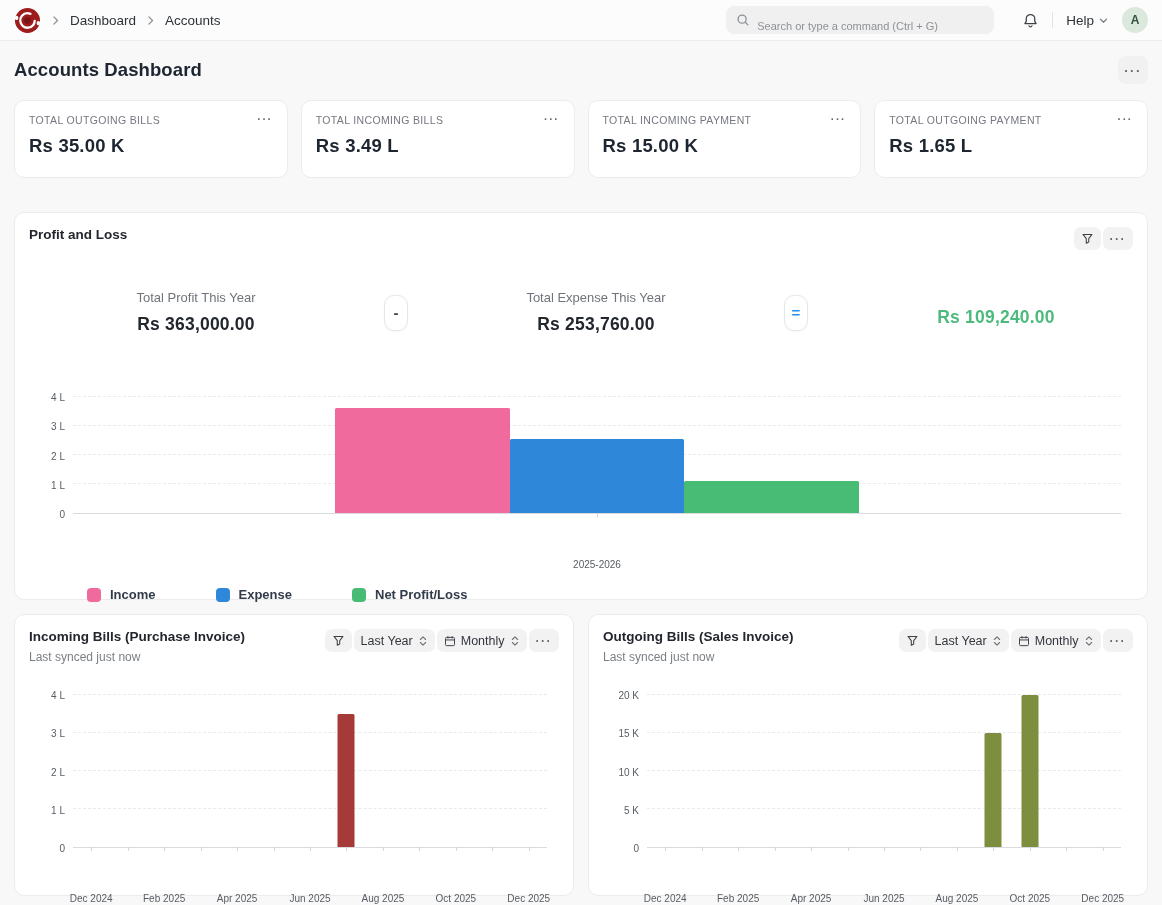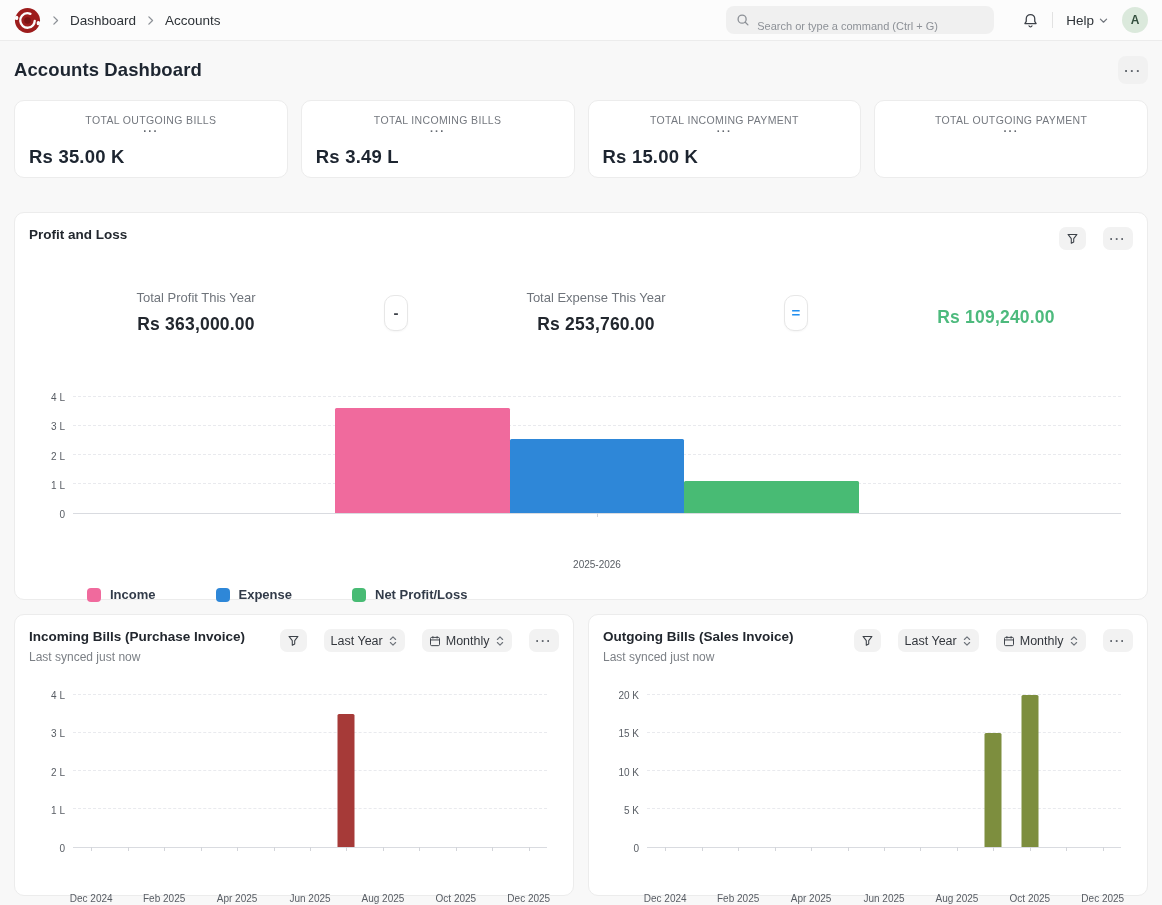--- a/index.html
+++ b/index.html
@@ -31,30 +31,30 @@
   .page-title { font-size:18.5px; font-weight:700; letter-spacing:.1px; }
   .dots { letter-spacing:1.5px; font-weight:700; color:#63686f; font-size:13px; line-height:1; }
   .dots::before { content:"···"; }
   .btn-pill { background:#f1f1f1; border-radius:8px; height:28px; min-width:30px;
               display:flex; align-items:center; justify-content:center; cursor:pointer; }
 
   
   .card { background:#fff; border:1px solid #ececec; border-radius:10px; }
   .cards-row { display:flex; gap:13px; margin-bottom:34px; }
   .num-card { flex:1; height:78px; padding:13px 14px; cursor:pointer; }
-  .num-head { display:flex; justify-content:space-between; align-items:center;flex-direction:column; }
+  .num-head { display:flex; justify-content:space-between; align-items:flex-start; }
   .num-label { font-size:10.5px; font-weight:500; color:#74787f; letter-spacing:.35px; text-transform:uppercase; }
   .num-value { font-size:18.5px; font-weight:600; margin-top:9px; letter-spacing:.2px; }
   .num-dots { font-size:11px; }
 
   
   .pl-card { height:388px; padding:14px; margin-bottom:14px; }
   .card-head { display:flex; justify-content:space-between; align-items:flex-start; }
   .card-title { font-size:13.5px; font-weight:600; color:#22272e; }
-  .head-controls { display:flex; gap:17px; align-items:flex-start; }
+  .head-controls { display:flex; gap:2px; align-items:flex-start; }
   .sm-pill { background:#f2f2f2; border-radius:7px; height:23px; padding:0 7px;
              display:flex; align-items:center; gap:5px; cursor:pointer; }
   .sm-pill .dots { font-size:12px; }
 
   .pl-summary { display:grid; grid-template-columns:334px 66px 334px 66px 334px;
                 align-items:center; margin-top:40px; }
   .stat { text-align:center; }
   .stat-label { font-size:13px; color:#6f747b; }
   .stat-value { font-size:17.5px; font-weight:700; margin-top:9px; letter-spacing:.2px; }
   .op-box { width:24px; height:36px; margin:0 auto; background:#fff; border:1px solid #e7e7e7;
@@ -178,20 +178,21 @@
         <span class="num-label">TOTAL INCOMING PAYMENT</span>
         <span class="dots num-dots"></span>
       </div>
       <div class="num-value">Rs 15.00 K</div>
     </div>
     <div class="card num-card">
       <div class="num-head">
         <span class="num-label">TOTAL OUTGOING PAYMENT</span>
         <span class="dots num-dots"></span>
       </div>
+      <div class="num-value">Rs 1.65 L</div>
     </div>
   </div>
 
   <section class="card pl-card">
     <div class="card-head">
       <span class="card-title">Profit and Loss</span>
       <div class="head-controls">
         <span class="sm-pill">
           <svg width="13" height="13" viewBox="0 0 16 16" fill="none" stroke="#3c4148" stroke-width="1.3" stroke-linejoin="round">
               <path d="M2.5 3 h11 L9.5 8.2 v4 l-3 1.6 v-5.6 z"></path>

